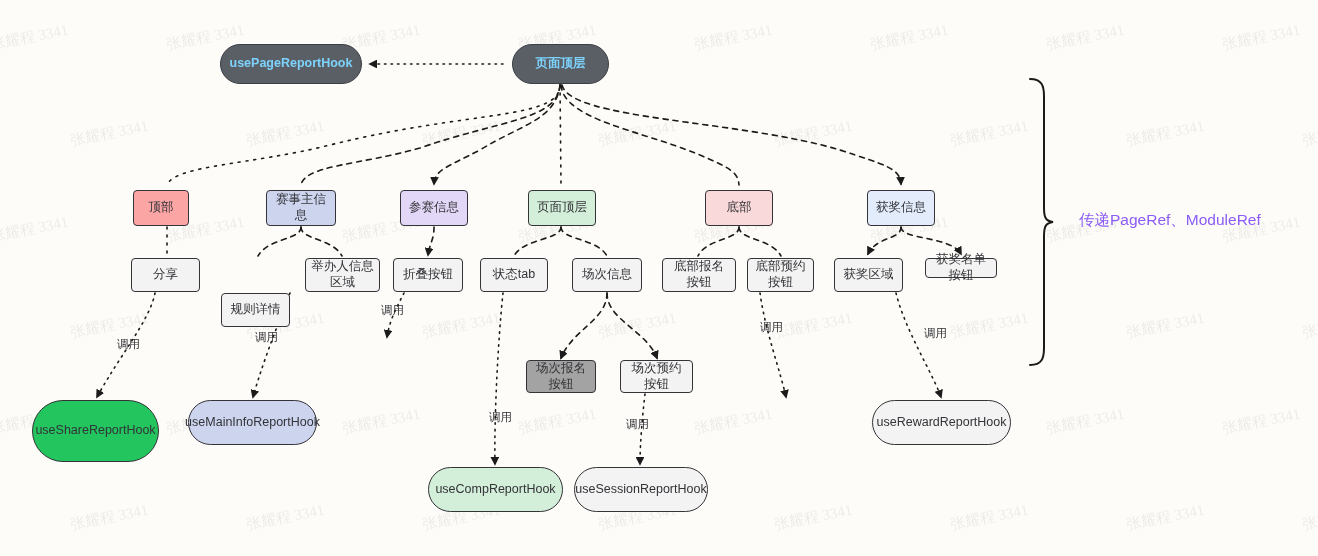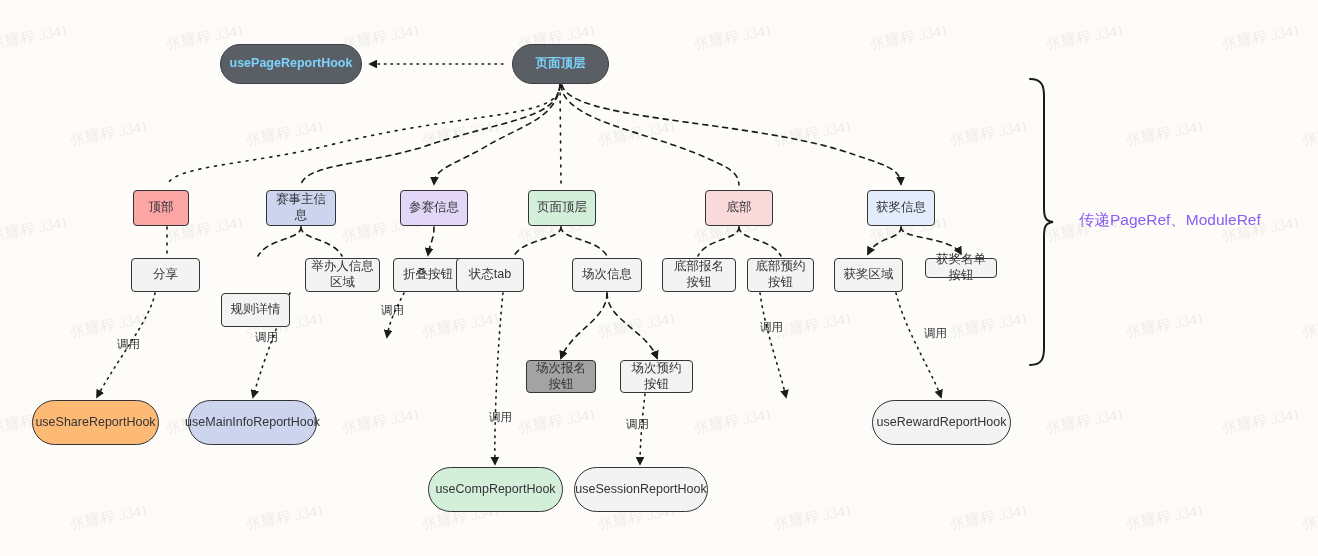--- a/index.html
+++ b/index.html
@@ -213,21 +213,21 @@
       </div>
       <div class="node rect" style="left: 221px; top: 258px; width: 69px; height: 34px; background: rgb(243, 243, 243); margin-top: 35px;">
         <span>规则详情</span>
       </div>
       <div class="node rect" style="left: 305px; top: 258px; width: 75px; height: 34px; background: rgb(243, 243, 243);">
         <span>举办人信息区域</span>
       </div>
       <div class="node rect" style="left: 393px; top: 258px; width: 70px; height: 34px; background: rgb(243, 243, 243);">
         <span>折叠按钮</span>
       </div>
-      <div class="node rect" style="left: 456px; top: 258px; width: 68px; height: 34px; background: rgb(243, 243, 243);">
+      <div class="node rect" style="left: 480px; top: 258px; width: 68px; height: 34px; background: rgb(243, 243, 243);">
         <span>状态tab</span>
       </div>
       <div class="node rect" style="left: 572px; top: 258px; width: 70px; height: 34px; background: rgb(243, 243, 243);">
         <span>场次信息</span>
       </div>
       <div class="node rect" style="left: 662px; top: 258px; width: 74px; height: 34px; background: rgb(243, 243, 243);">
         <span>底部报名按钮</span>
       </div>
       <div class="node rect" style="left: 747px; top: 258px; width: 67px; height: 34px; background: rgb(243, 243, 243); justify-content: center;">
         <span>底部预约按钮</span>
@@ -237,21 +237,21 @@
       </div>
       <div class="node rect" style="left: 925px; top: 258px; width: 72px; height: 20px; background: rgb(243, 243, 243);">
         <span>获奖名单按钮</span>
       </div>
       <div class="node rect" style="left: 526px; top: 360px; width: 70px; height: 33px; background: #a3a3a3;">
         <span>场次报名按钮</span>
       </div>
       <div class="node rect" style="left: 620px; top: 360px; width: 73px; height: 33px; background: rgb(243, 243, 243);">
         <span>场次预约按钮</span>
       </div>
-      <div class="node stadium" style="left: 32px; top: 400px; width: 127px; height: 45px; background: #fdba74;">
+      <div class="node stadium" style="left: 32px; top: 400px; width: 127px; height: 62px; background: #22c55e;">
         <span>useShareReportHook</span>
       </div>
       <div class="node stadium" style="left: 188px; top: 400px; width: 129px; height: 45px; background: rgb(205, 212, 238);">
         <span>useMainInfoReportHook</span>
       </div>
       <div class="node stadium" style="left: 872px; top: 400px; width: 139px; height: 45px; background: rgb(243, 243, 243);">
         <span>useRewardReportHook</span>
       </div>
       <div class="node stadium" style="left: 428px; top: 467px; width: 135px; height: 45px; background: rgb(211, 239, 217);">
         <span>useCompReportHook</span>

